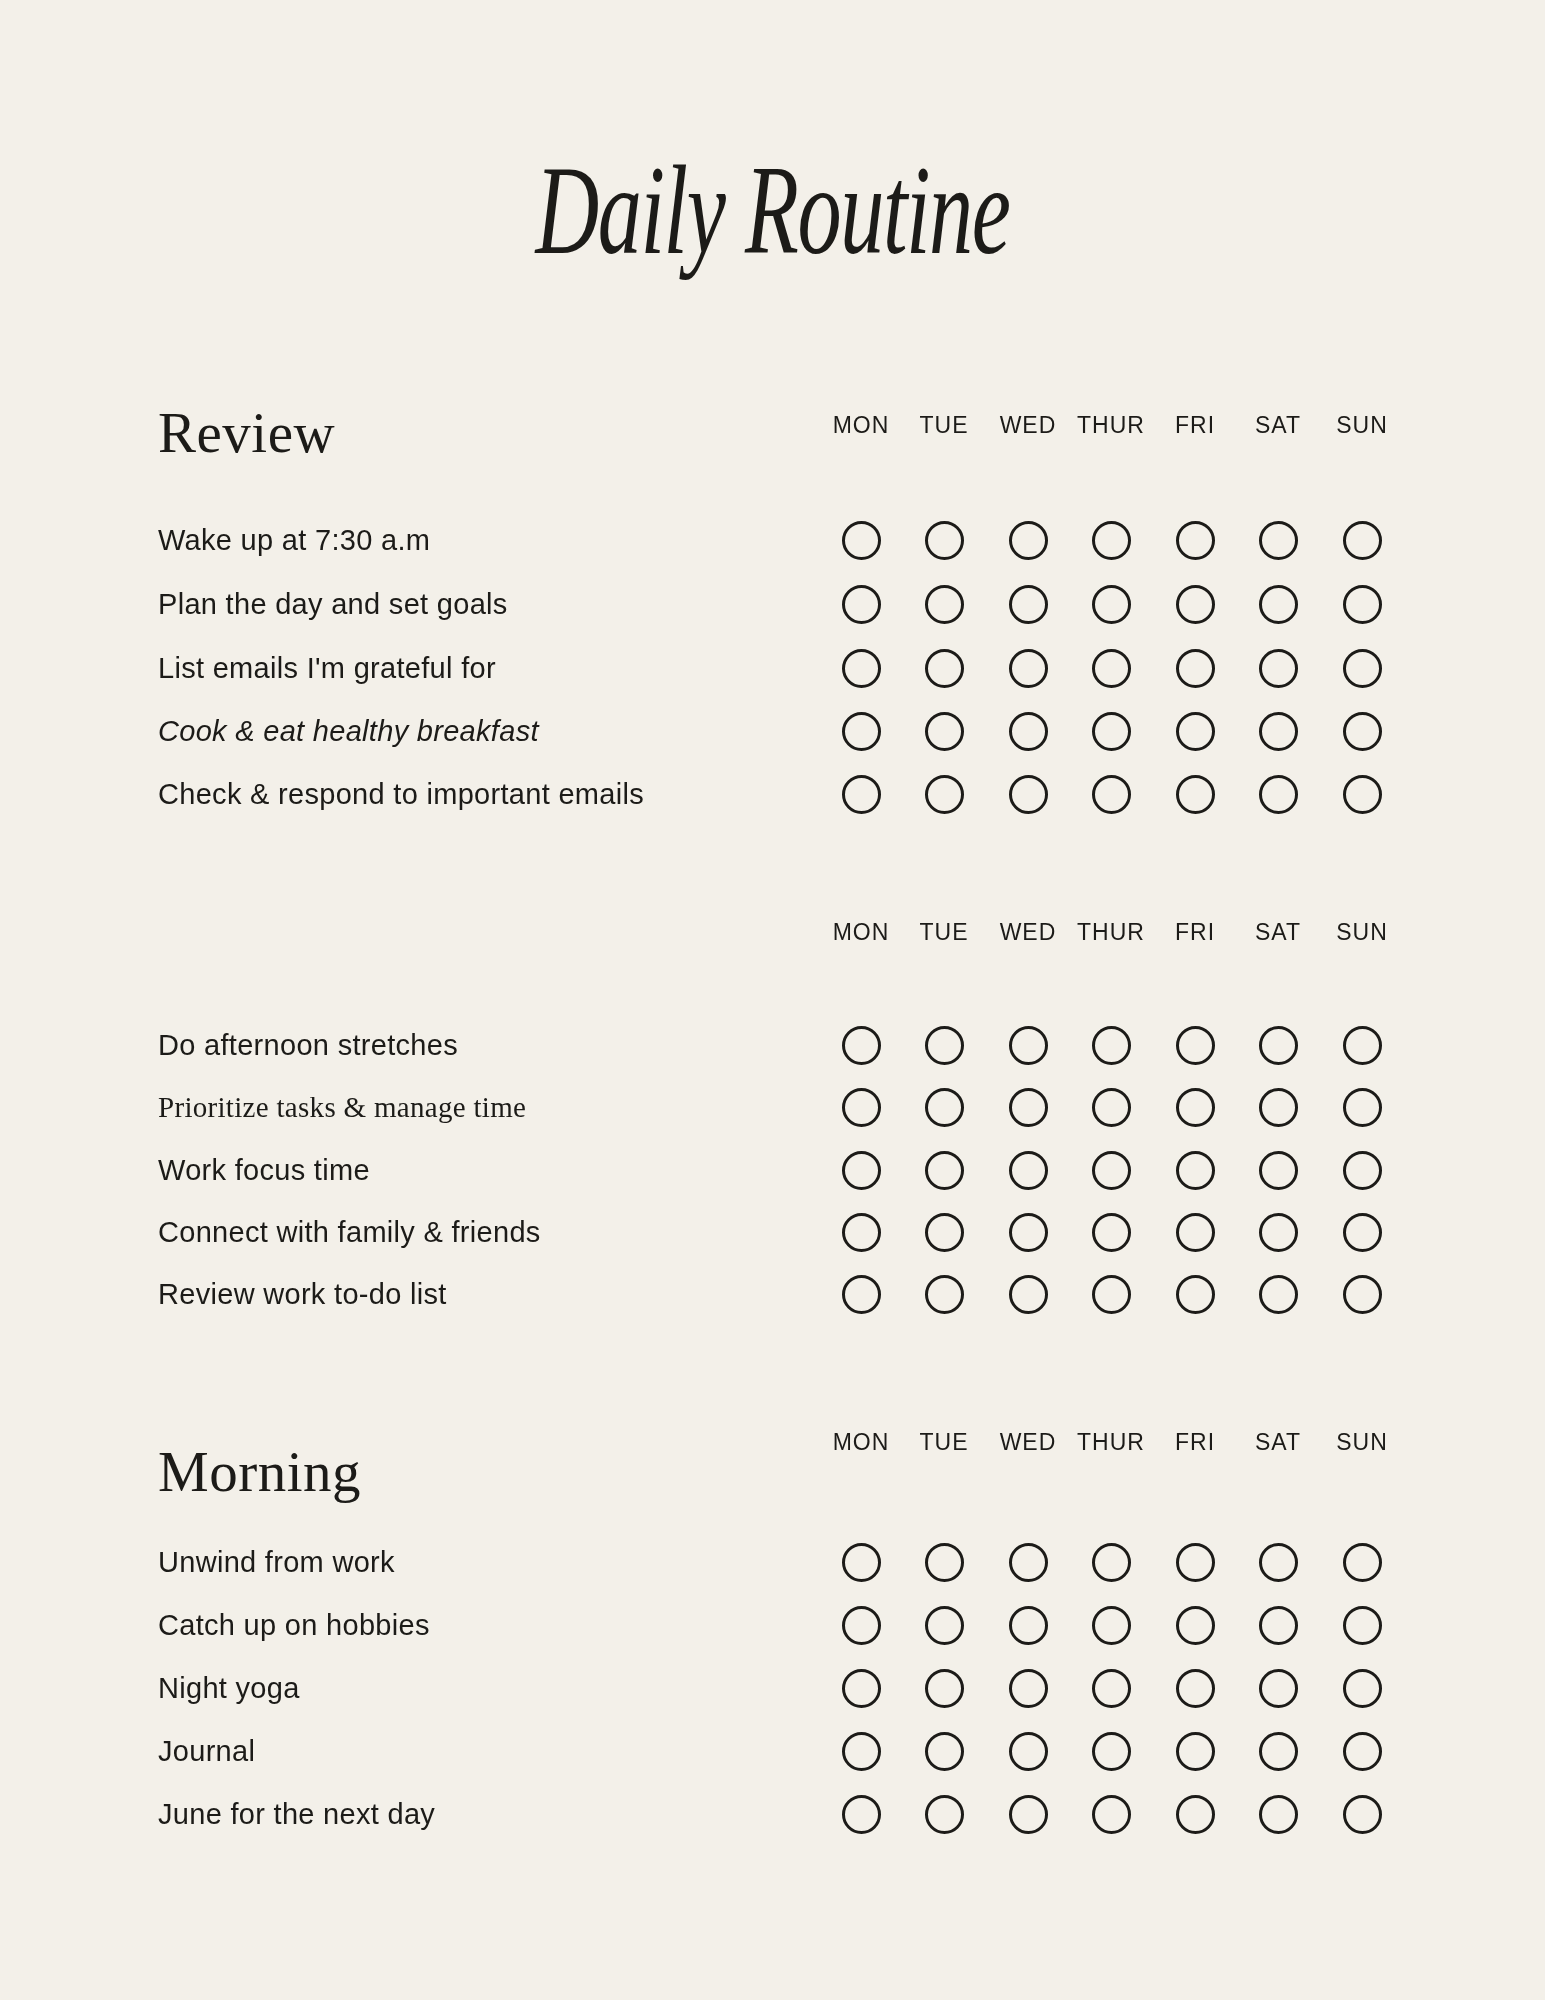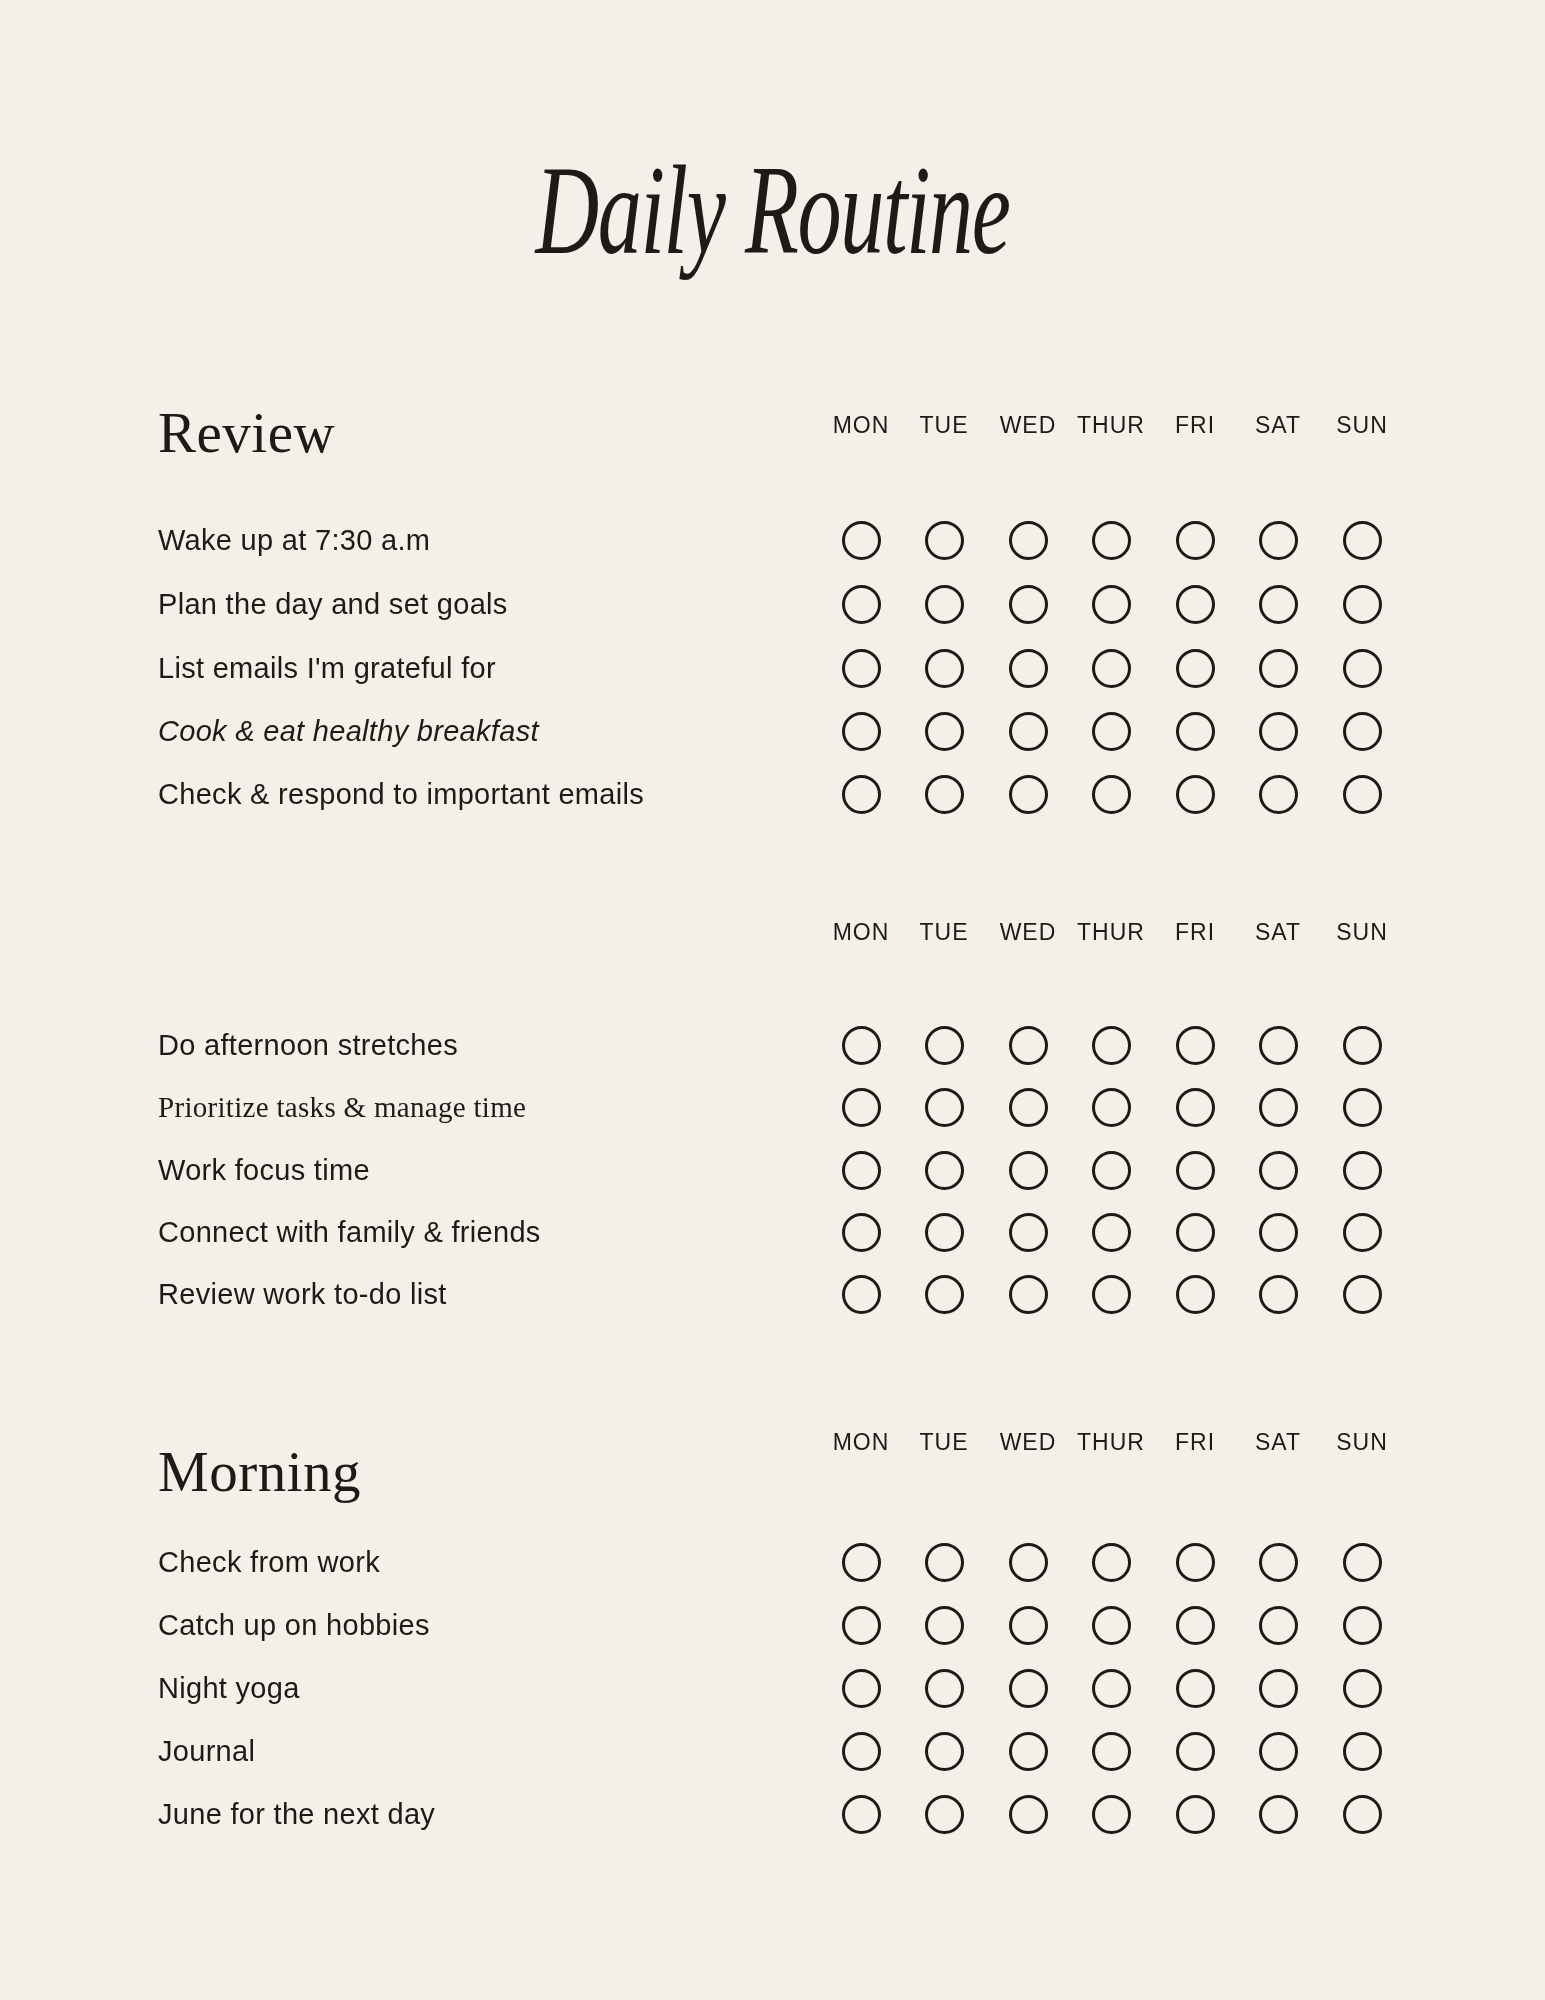--- a/index.html
+++ b/index.html
@@ -189,21 +189,21 @@
       <span class="checkbox-circle" style="left: 1175.5px; top: 1274.5px;"></span>
       <span class="checkbox-circle" style="left: 1258.5px; top: 1274.5px;"></span>
       <span class="checkbox-circle" style="left: 1342.5px; top: 1274.5px;"></span>
       <span class="day-label" style="left: 861px; top: 1431px;">MON</span>
       <span class="day-label" style="left: 944px; top: 1431px;">TUE</span>
       <span class="day-label" style="left: 1028px; top: 1431px;">WED</span>
       <span class="day-label" style="left: 1111px; top: 1431px;">THUR</span>
       <span class="day-label" style="left: 1195px; top: 1431px;">FRI</span>
       <span class="day-label" style="left: 1278px; top: 1431px;">SAT</span>
       <span class="day-label" style="left: 1362px; top: 1431px;">SUN</span>
-      <div class="task-label" style="top: 1541px;">Check from work</div>
+      <div class="task-label" style="top: 1541px;">Unwind from work</div>
       <span class="checkbox-circle" style="left: 841.5px; top: 1542.5px;"></span>
       <span class="checkbox-circle" style="left: 924.5px; top: 1542.5px;"></span>
       <span class="checkbox-circle" style="left: 1008.5px; top: 1542.5px;"></span>
       <span class="checkbox-circle" style="left: 1091.5px; top: 1542.5px;"></span>
       <span class="checkbox-circle" style="left: 1175.5px; top: 1542.5px;"></span>
       <span class="checkbox-circle" style="left: 1258.5px; top: 1542.5px;"></span>
       <span class="checkbox-circle" style="left: 1342.5px; top: 1542.5px;"></span>
       <div class="task-label" style="top: 1604px;">Catch up on hobbies</div>
       <span class="checkbox-circle" style="left: 841.5px; top: 1605.5px;"></span>
       <span class="checkbox-circle" style="left: 924.5px; top: 1605.5px;"></span>

